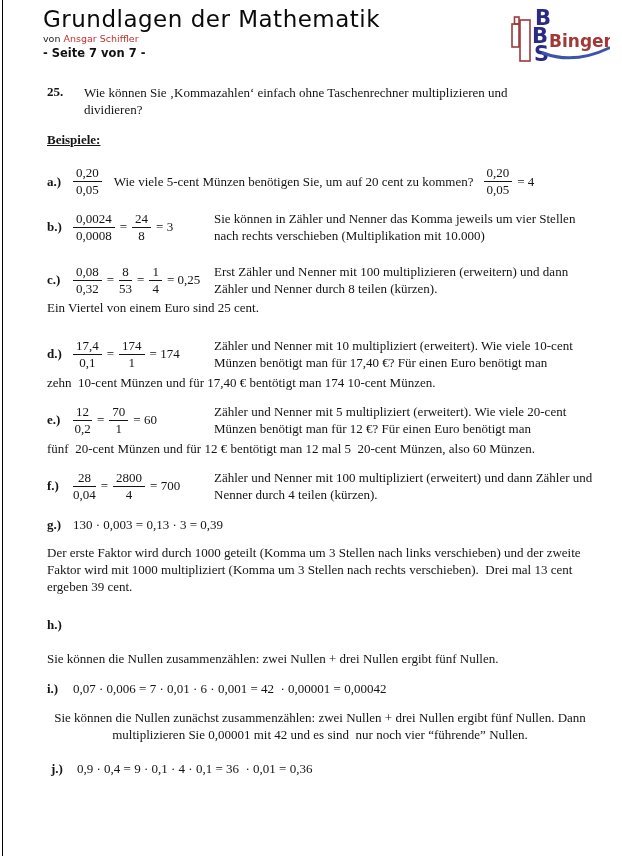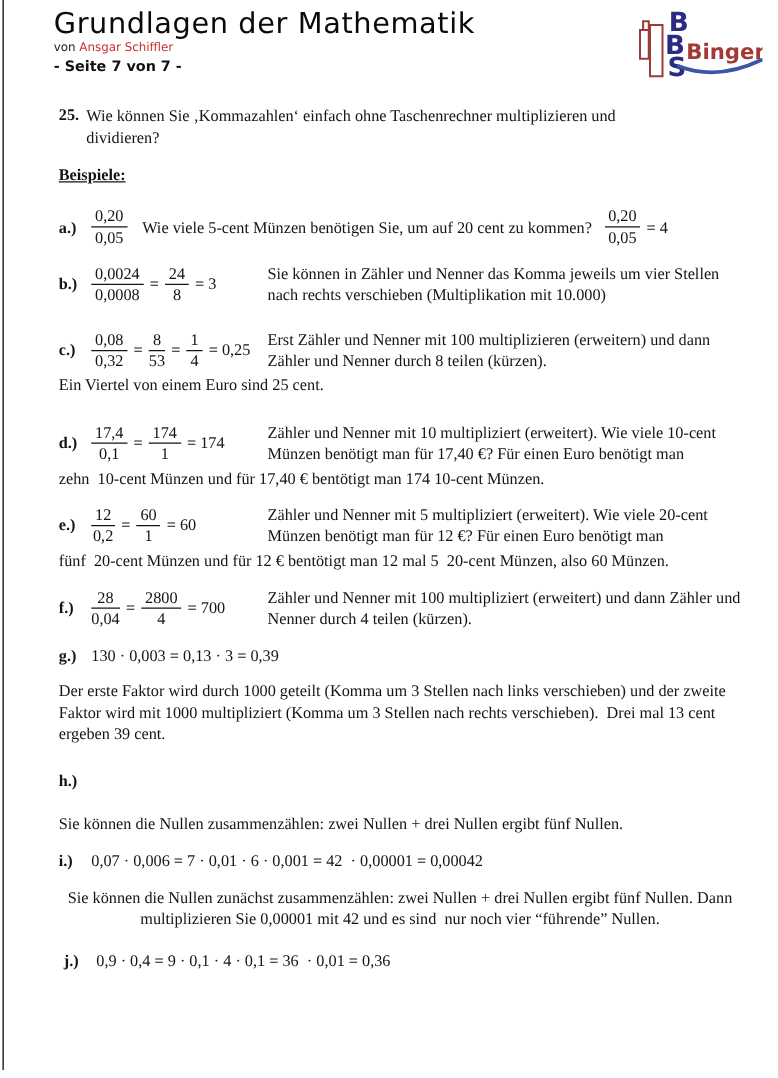--- a/index.html
+++ b/index.html
@@ -16,21 +16,21 @@
   .title{font-family:"DejaVu Sans", sans-serif;font-size:23px;letter-spacing:.5px;color:#0a0a0a;}
   .byline{font-family:"DejaVu Sans", sans-serif;font-size:9.5px;margin-top:1px;color:#222;}
   .byline .author{color:#c93030;}
   .pageinfo{font-family:"DejaVu Sans", sans-serif;font-size:11.5px;font-weight:bold;margin-top:2px;color:#111;}
   .logo{position:absolute;top:6px;right:12px;width:104px;height:58px;}
   .logo .logoB{font-family:"DejaVu Sans", sans-serif;font-weight:bold;font-size:21px;}
   .logo .logoCity{font-family:"DejaVu Sans", sans-serif;font-weight:bold;font-size:17px;}
 
   
   .content{padding-left:47px;padding-right:28px;}
-  .question{margin-top:16px;display:flex;}
+  .question{margin-top:16px;display:flex;gap:15px;}
   .qnum{font-weight:bold;width:22px;flex:none;}
   .qtext{width:472px;line-height:17px;}
   .heading{margin-top:14px;font-weight:bold;text-decoration:underline;}
 
   .ex-row{display:flex;align-items:center;}
   .ex-label{font-weight:bold;width:26px;flex:none;}
   .frac{display:inline-block;text-align:center;vertical-align:middle;line-height:14px;flex:none;}
   .frac .num{display:block;border-bottom:1px solid #141414;padding:0 3px 1px;}
   .frac .den{display:block;padding-top:1px;}
   .mth{margin:0 5px;flex:none;}
@@ -158,21 +158,21 @@
   <div class="note note-d">zehn &nbsp;10-cent Münzen und für 17,40 € bentötigt man 174 10-cent Münzen.</div>
 
   <div class="ex-row row-e">
     <span class="ex-label">e.)</span>
     <span class="frac">
         <span class="num">12</span>
         <span class="den">0,2</span>
       </span>
     <span class="mth">=</span>
     <span class="frac">
-        <span class="num">60</span>
+        <span class="num">70</span>
         <span class="den">1</span>
       </span>
     <span class="mth">= 60</span>
     <span class="ex-text">Zähler und Nenner mit 5 multipliziert (erweitert). Wie viele 20-cent Münzen benötigt man für 12 €? Für einen Euro benötigt man</span>
   </div>
   <div class="note note-e">fünf &nbsp;20-cent Münzen und für 12 € bentötigt man 12 mal 5 &nbsp;20-cent Münzen, also 60 Münzen.</div>
 
   <div class="ex-row row-f">
     <span class="ex-label">f.)</span>
     <span class="frac">

